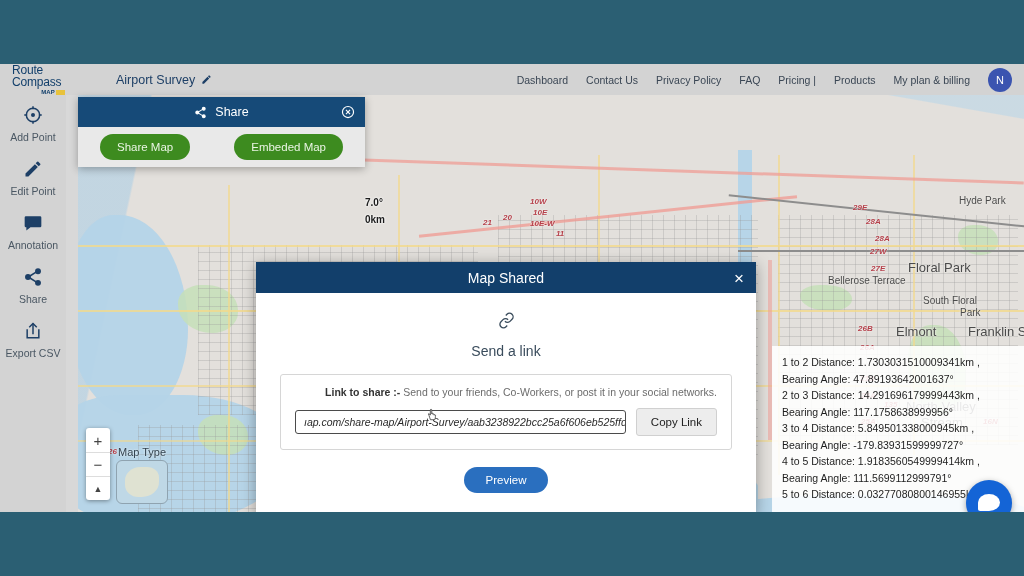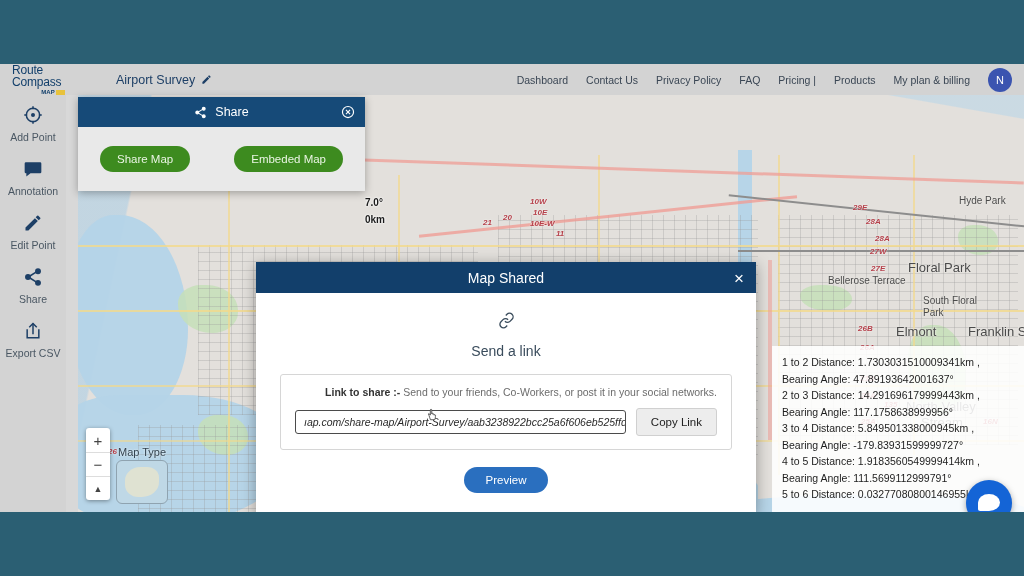--- a/index.html
+++ b/index.html
@@ -179,21 +179,21 @@
   .sharepanel-hd {
     height: 30px; background: #164a78; color: #fff;
     display: flex; align-items: center; justify-content: center;
     font-size: 12.5px; gap: 8px; position: relative;
   }
   .sharepanel-hd .closeic {
     position: absolute; right: 10px; top: 50%; transform: translateY(-50%);
     width: 14px; height: 14px; cursor: pointer;
   }
   .sharepanel-bd {
-    height: 64px; background: #e9e9e9;
+    height: 40px; background: #e9e9e9;
     display: flex; align-items: center; justify-content: space-around;
   }
   .gbtn {
     background: #3d8b1f; color: #eaf5e4; border: none;
     border-radius: 18px; padding: 7px 17px; font-size: 11.5px;
     cursor: pointer; font-family: "Liberation Sans", sans-serif;
   }
 
   
   .modal {
@@ -293,21 +293,21 @@
       <div class="hwy" style="left:100px;top:415px;width:560px;transform:rotate(-2deg);opacity:.7;"></div>
       <div class="hwy" style="left:690px;top:165px;width:4px;height:180px;opacity:.55;"></div>
       <div class="rail" style="left:650px;top:115px;width:300px;transform:rotate(6deg);"></div>
       <div class="rail" style="left:660px;top:155px;width:290px;"></div>
 
       <div id="places">
           <div class="place" style="left: 881px; top: 100px; font-size: 10px;">Hyde Park</div>
           <div class="place" style="left: 830px; top: 165px; font-size: 13px;">Floral Park</div>
           <div class="place" style="left: 750px; top: 180px; font-size: 10px;">Bellerose Terrace</div>
           <div class="place" style="left: 845px; top: 200px; font-size: 10px;">South Floral</div>
-          <div class="place" style="left: 845px; top: 212px; font-size: 10px;">Park</div>
+          <div class="place" style="left: 882px; top: 212px; font-size: 10px;">Park</div>
           <div class="place" style="left: 818px; top: 229px; font-size: 13px;">Elmont</div>
           <div class="place" style="left: 890px; top: 229px; font-size: 13px;">Franklin Square</div>
           <div class="place" style="left: 828px; top: 304px; font-size: 13px;">North Valley</div>
           <div class="place" style="left: 843px; top: 320px; font-size: 13px;">Stream</div>
         </div>
       <div id="shields">
           <div class="shield" style="left: 775px; top: 108px;">29E</div>
           <div class="shield" style="left: 788px; top: 122px;">28A</div>
           <div class="shield" style="left: 797px; top: 139px;">28A</div>
           <div class="shield" style="left: 792px; top: 152px;">27W</div>
@@ -375,33 +375,33 @@
             <line x1="1.5" y1="12" x2="5" y2="12"></line>
               <line x1="19" y1="12" x2="22.5" y2="12"></line>
           </svg>
         </span>
         <span class="tool-lb">Add Point</span>
       </div>
 
       <div class="tool">
         <span class="tool-ic">
           <svg viewBox="0 0 24 24" fill="currentColor">
-            <path d="M3.5 4h17a1.5 1.5 0 0 1 1.5 1.5v10A1.5 1.5 0 0 1 20.5 17H9l-5 4v-4H3.5A1.5 1.5 0 0 1 2 15.5v-10A1.5 1.5 0 0 1 3.5 4z"></path>
-          </svg>
-        </span>
-        <span class="tool-lb">Annotation</span>
+            <path d="M3 17.5V21h3.5L17.8 9.7l-3.5-3.5L3 17.5zM20.7 7a1 1 0 0 0 0-1.4l-2.3-2.3a1 1 0 0 0-1.4 0l-1.8 1.8 3.7 3.7L20.7 7z"></path>
+          </svg>
+        </span>
+        <span class="tool-lb">Edit Point</span>
       </div>
 
       <div class="tool">
         <span class="tool-ic">
           <svg viewBox="0 0 24 24" fill="currentColor">
-            <path d="M3 17.5V21h3.5L17.8 9.7l-3.5-3.5L3 17.5zM20.7 7a1 1 0 0 0 0-1.4l-2.3-2.3a1 1 0 0 0-1.4 0l-1.8 1.8 3.7 3.7L20.7 7z"></path>
-          </svg>
-        </span>
-        <span class="tool-lb">Edit Point</span>
+            <path d="M3.5 4h17a1.5 1.5 0 0 1 1.5 1.5v10A1.5 1.5 0 0 1 20.5 17H9l-5 4v-4H3.5A1.5 1.5 0 0 1 2 15.5v-10A1.5 1.5 0 0 1 3.5 4z"></path>
+          </svg>
+        </span>
+        <span class="tool-lb">Annotation</span>
       </div>
 
       <div class="tool">
         <span class="tool-ic">
           <svg viewBox="0 0 24 24" fill="none" stroke="currentColor" stroke-width="1.9">
             <circle cx="18" cy="5" r="2.6" fill="currentColor"></circle>
             <circle cx="6" cy="12" r="2.6" fill="currentColor"></circle>
             <circle cx="18" cy="19" r="2.6" fill="currentColor"></circle>
             <line x1="8.3" y1="10.8" x2="15.7" y2="6.2"></line>
             <line x1="8.3" y1="13.2" x2="15.7" y2="17.8"></line>

